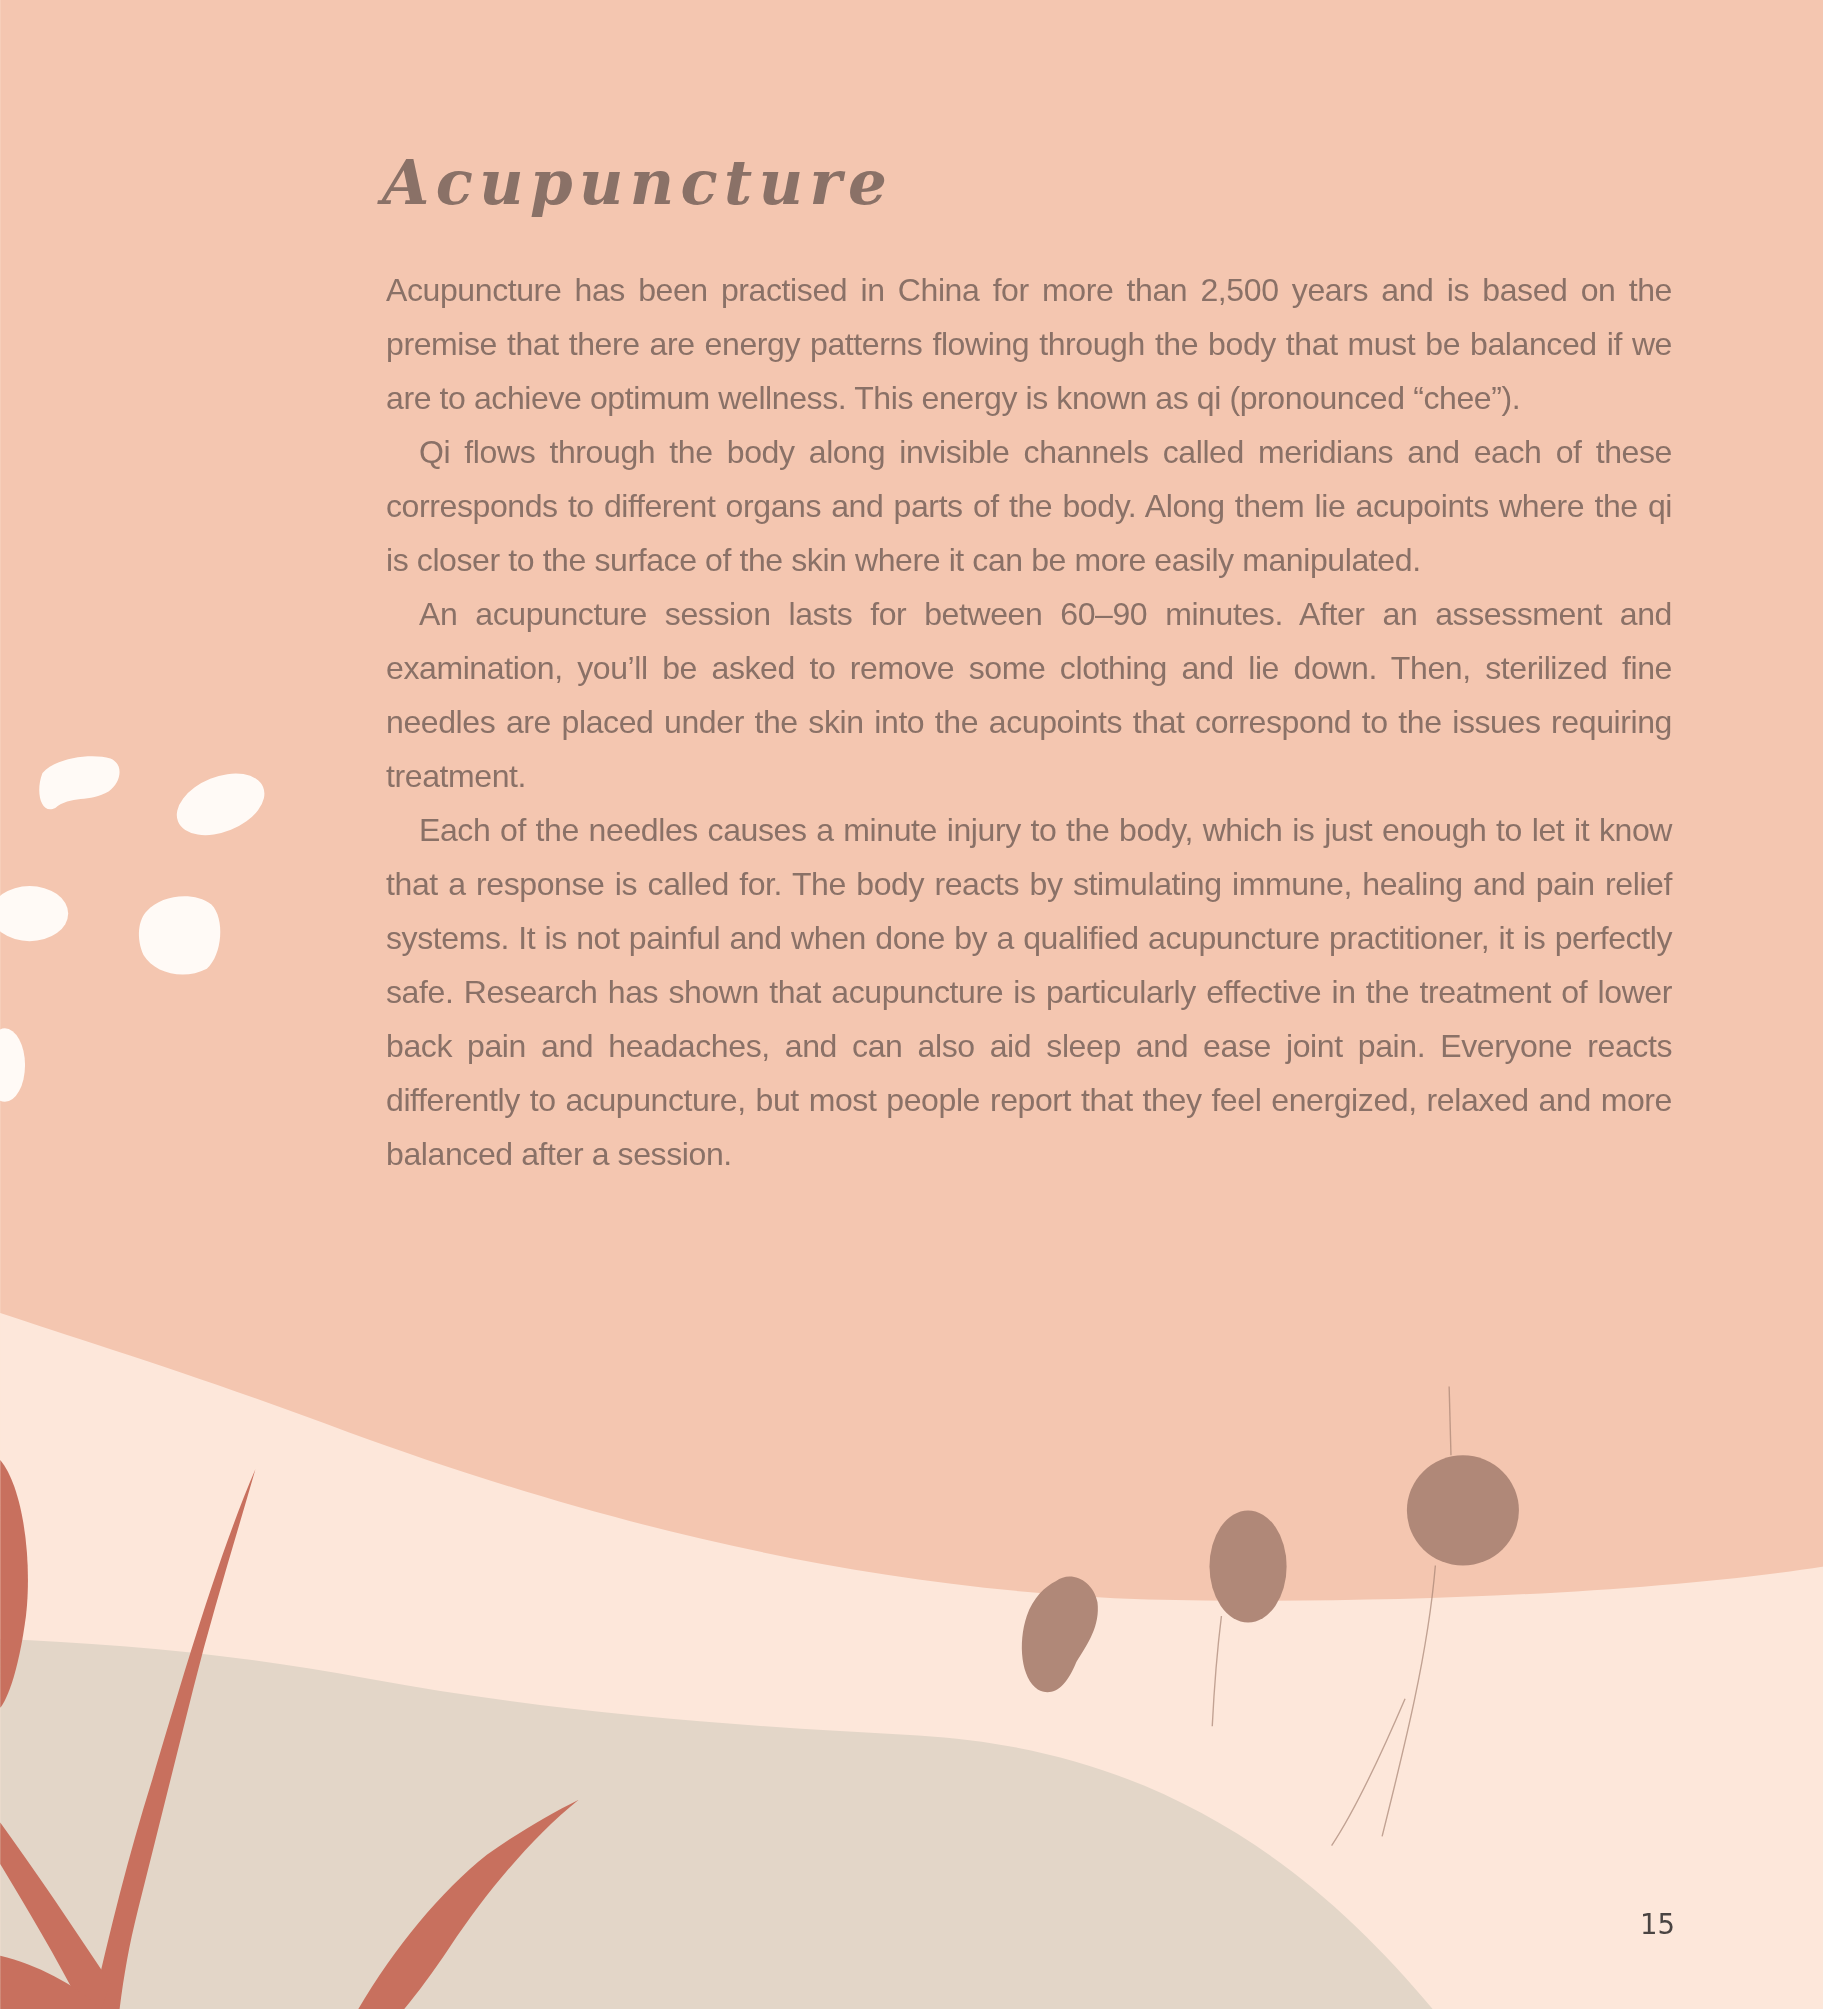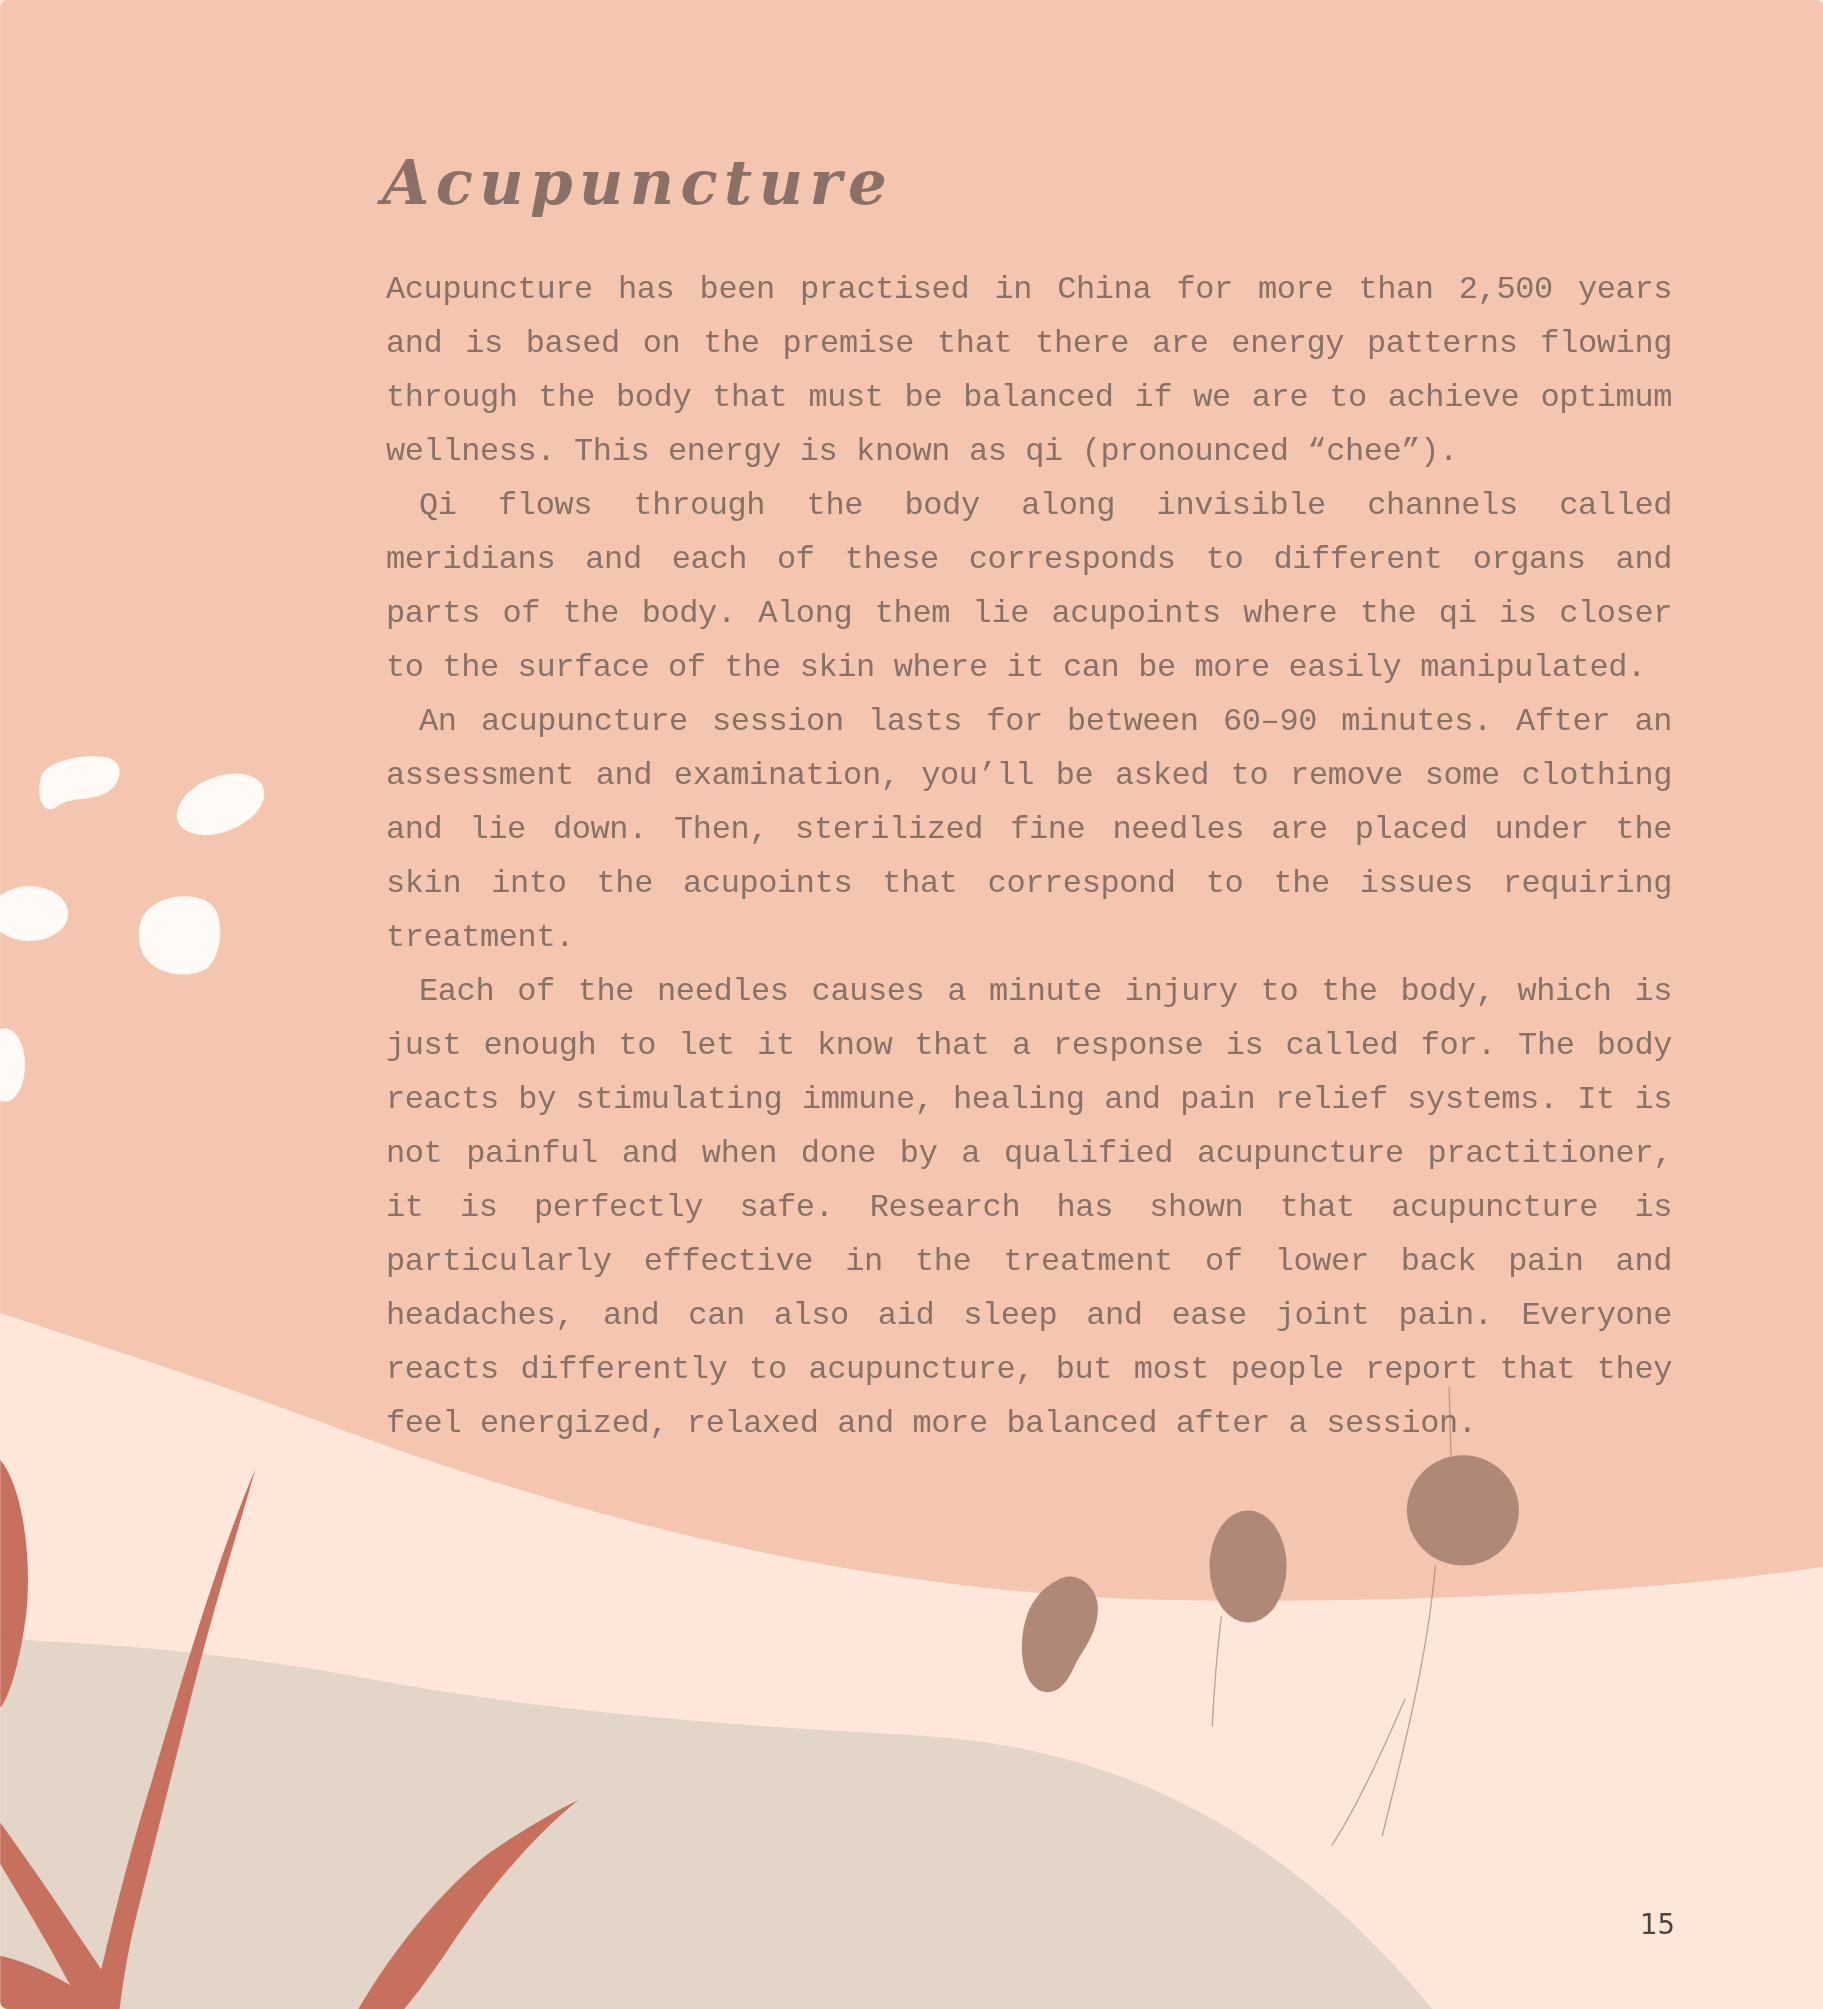--- a/index.html
+++ b/index.html
@@ -1,31 +1,31 @@
 <!DOCTYPE html>
 <html style="font-size:14.7px"><head>
 <meta charset="utf-8">
 <style>
   html, body { margin: 0; padding: 0; }
   body {
     width: 1824px; height: 2009px; overflow: hidden; position: relative;
     background: #fde7da;
   }
-  .page { position: absolute; inset: 0; width: 1824px; height: 2009px; overflow: hidden; border-radius: 8px; }
+  .page { position: absolute; inset: 0; width: 1824px; height: 2009px; overflow: hidden; }
   .bg-svg { position: absolute; left: 0; top: 0; width: 1824px; height: 2009px; }
   .title {
     position: absolute; left: 382px; top: 147px; margin: 0;
     font-family: "DejaVu Serif", "Liberation Serif", serif;
     font-style: italic; font-weight: bold;
     font-size: 61px; letter-spacing: 6.4px;
     color: #8a7167;
   }
   .body-text {
     position: absolute; left: 386px; top: 263px; width: 1286px;
-    font-family: Liberation Mono, monospace;
+    font-family: Liberation Sans, sans-serif;
     font-size: 32px; line-height: 54px;
     color: #8a7167; letter-spacing: -0.4px;
   }
   .body-text p { margin: 0; text-align: justify; }
   .body-text p.indent { text-indent: 33px; }
   .page-number {
     position: absolute; left: 1640px; top: 1908px;
     font-family: "DejaVu Sans", "Liberation Sans", sans-serif;
     font-weight: normal; font-size: 27.5px; color: #4a4442;
   }

